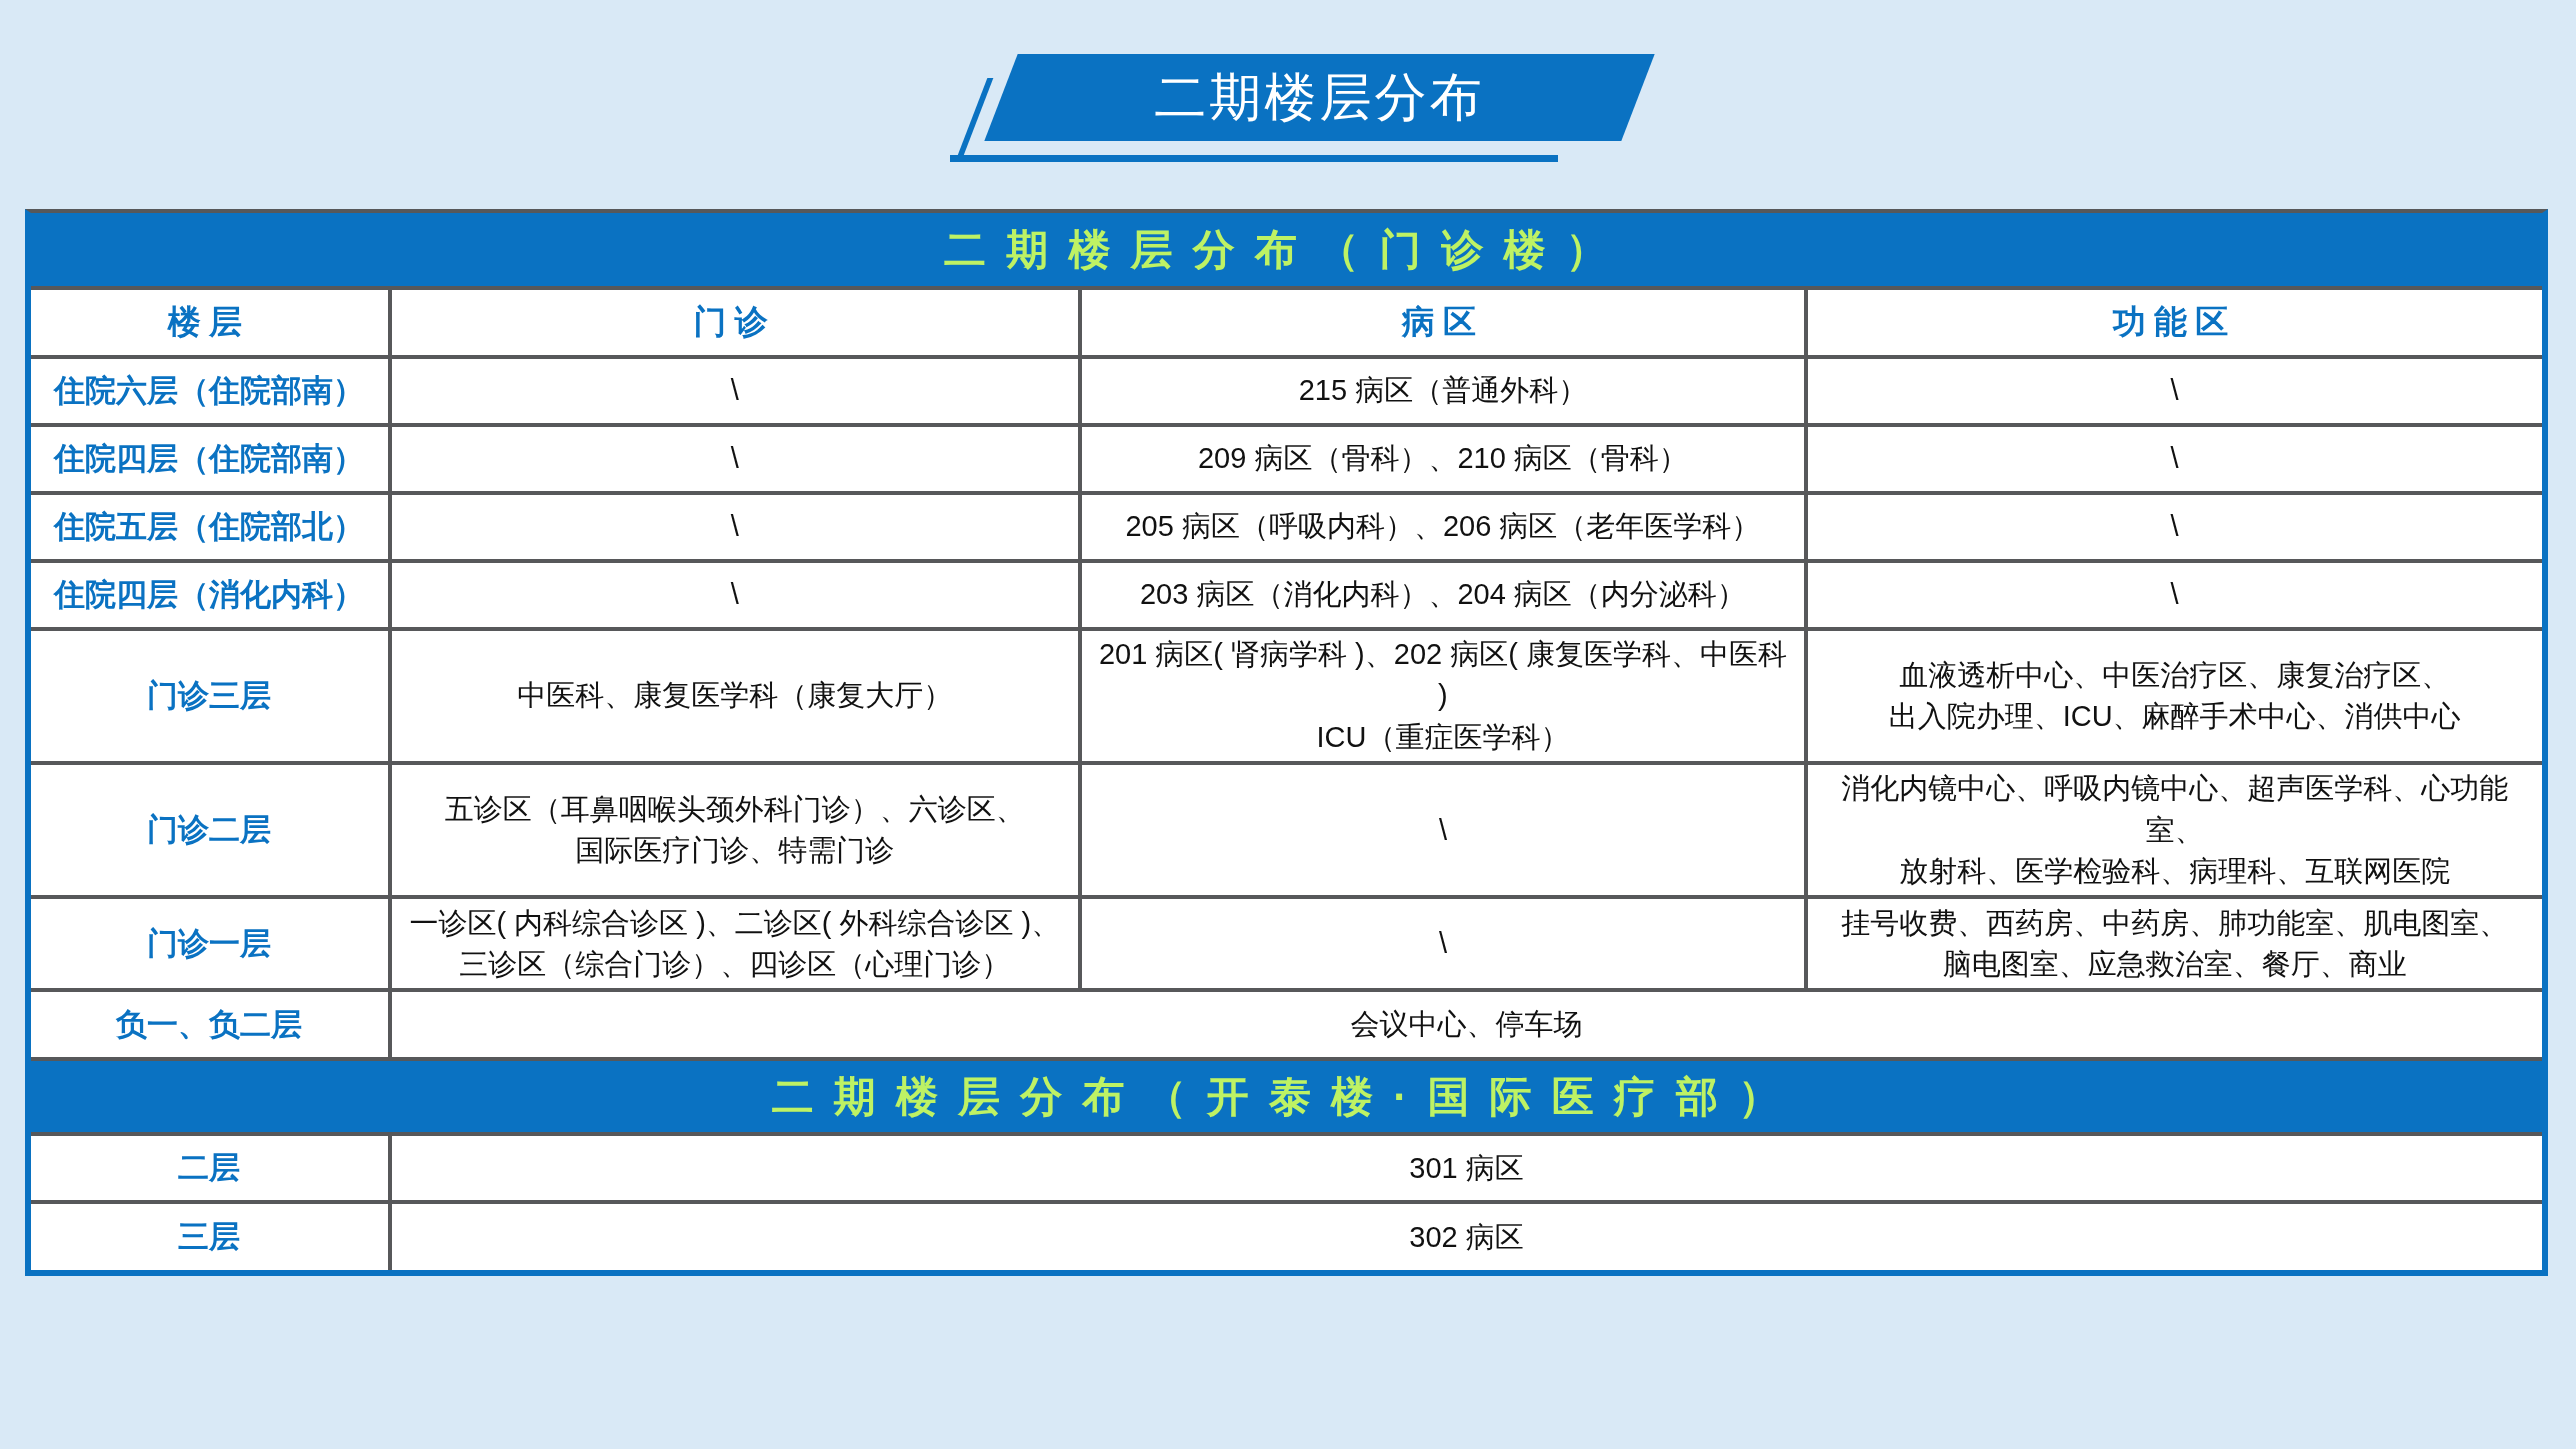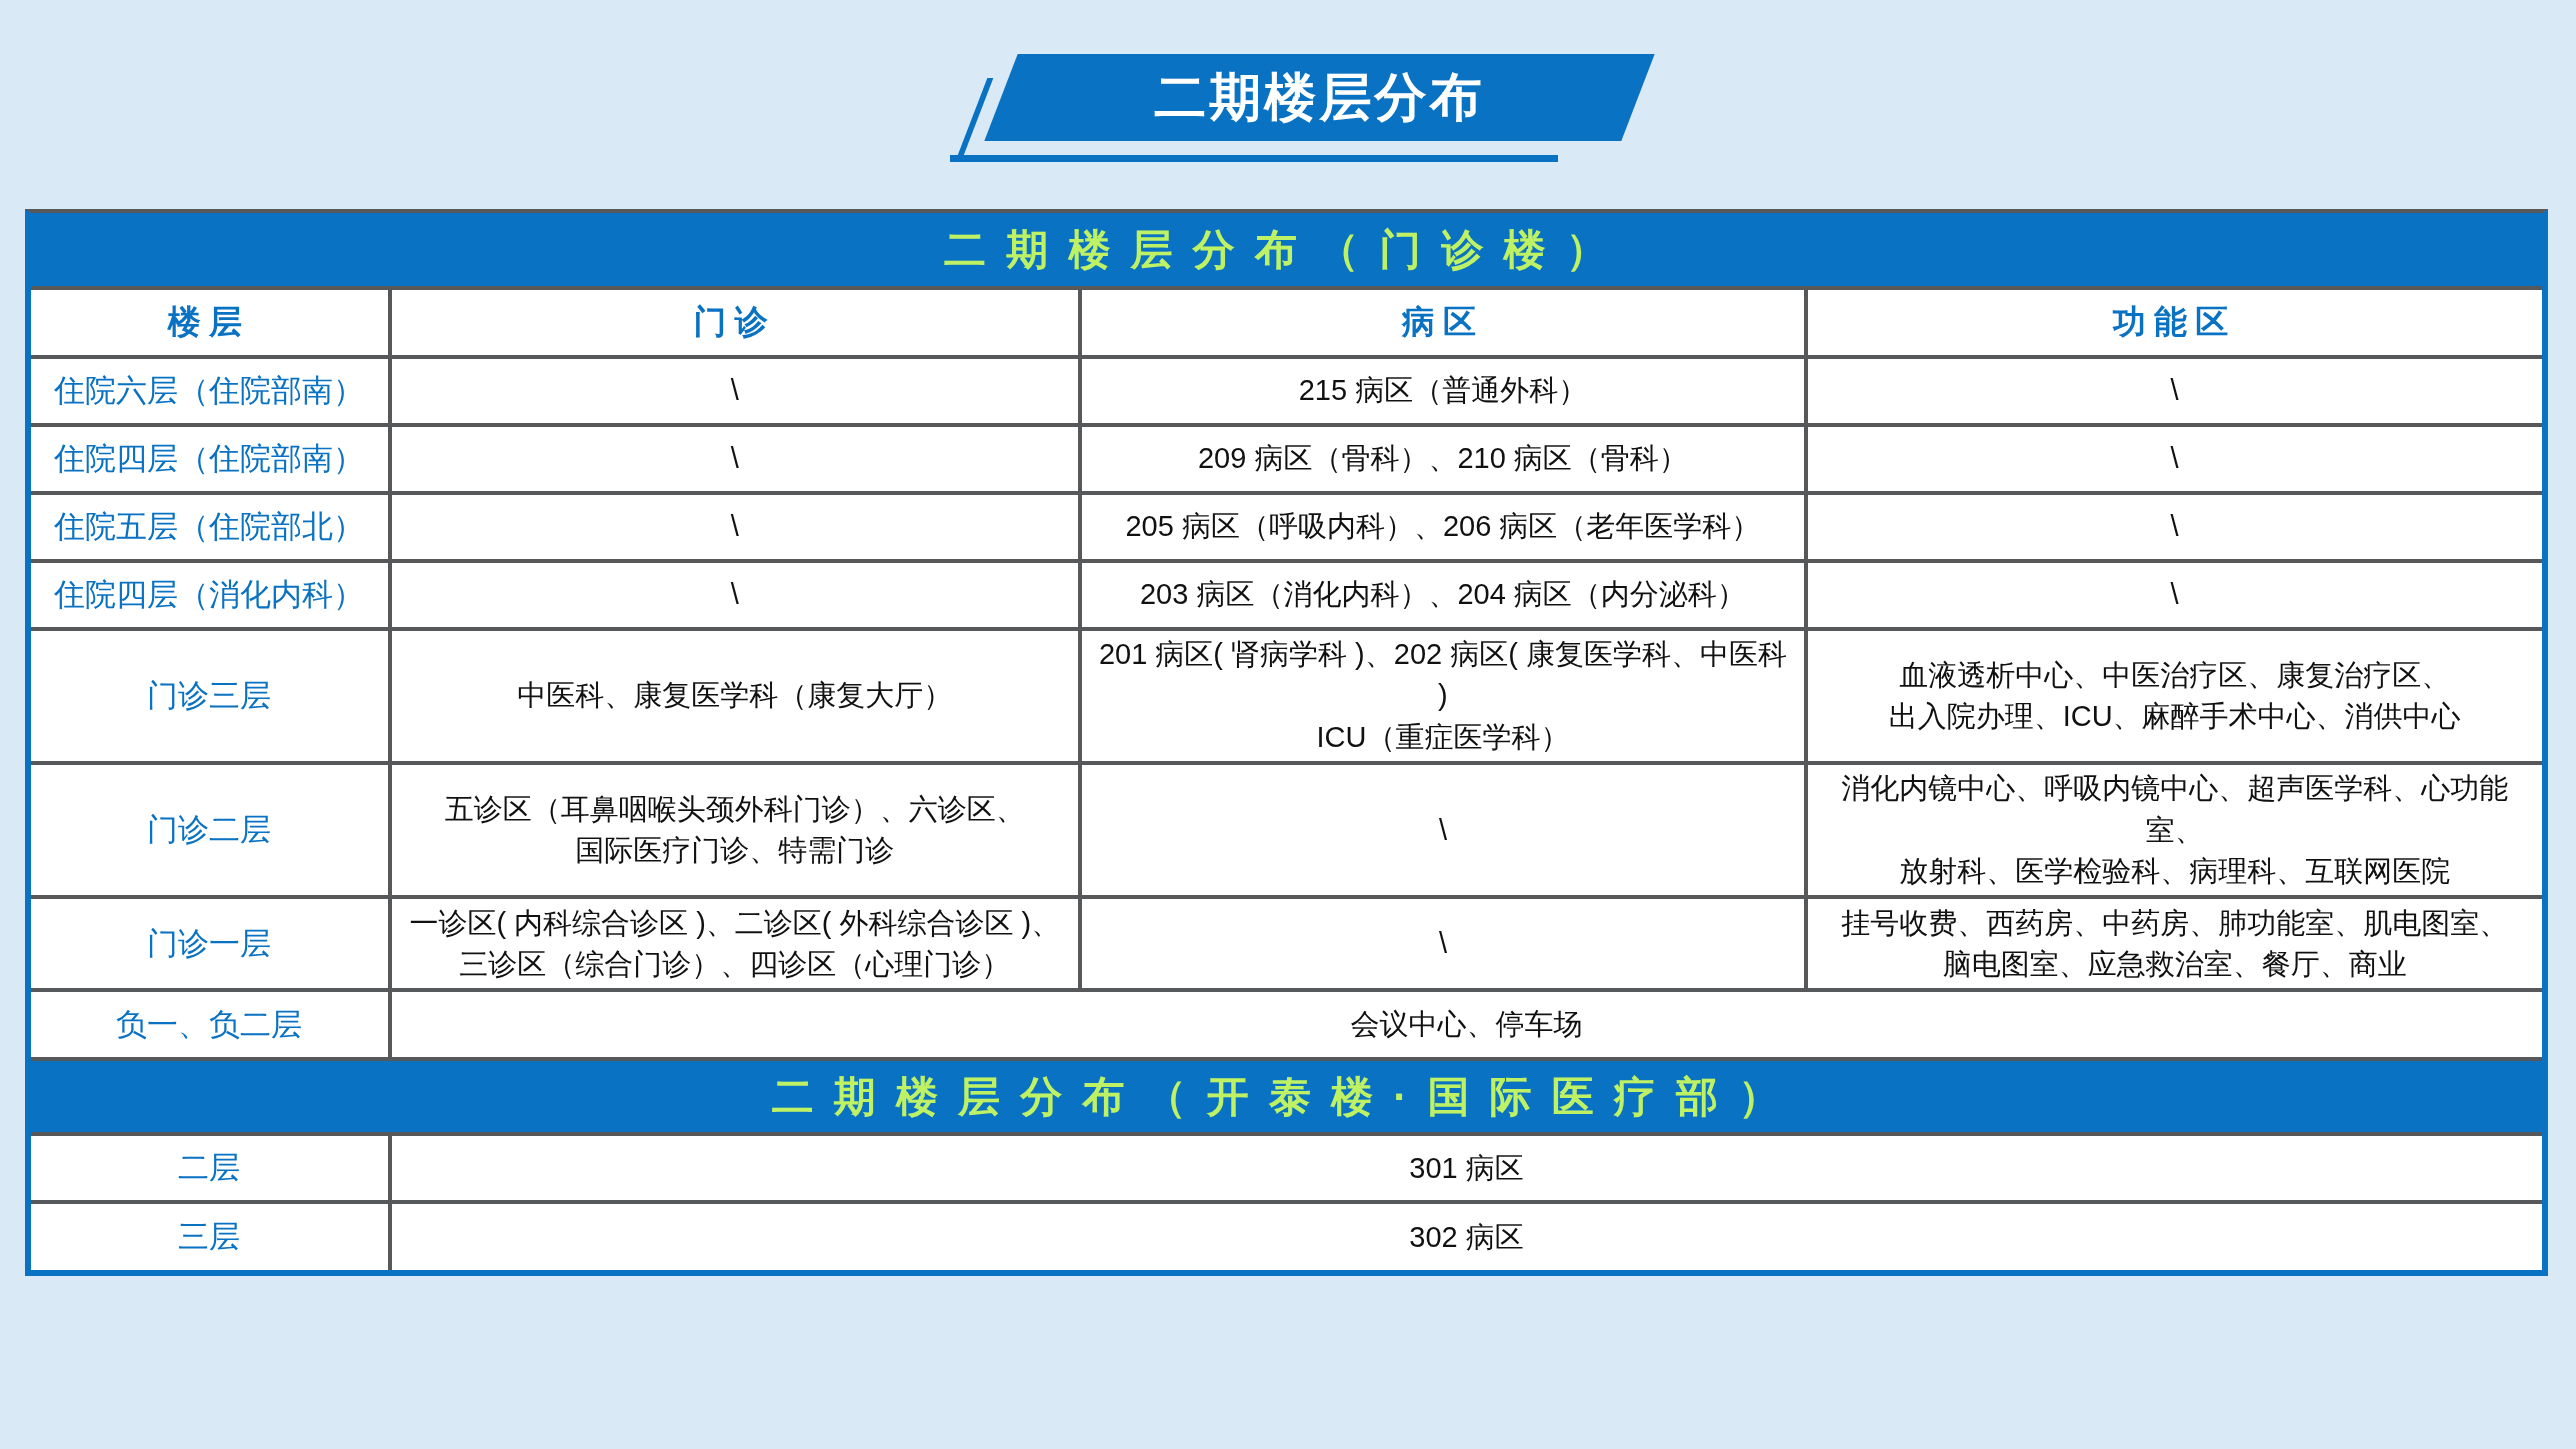--- a/index.html
+++ b/index.html
@@ -35,21 +35,21 @@
     background: #0a72c2;
   }
   .banner-text {
     position: absolute;
     left: 1001px; top: 54px;
     width: 637px; height: 87px;
     line-height: 87px;
     text-align: center;
     color: #ffffff;
     font-size: 52px;
-    font-weight: bold;
+    font-weight: normal;
     letter-spacing: 0.06em;
   }
 
   
   .tablewrap {
     position: absolute;
     left: 24.5px; top: 209px;
     width: 2511px;
     border-top: 4.9px solid #57585a;
     border-left: 6.5px solid #0a72c2;
@@ -77,21 +77,21 @@
   td.colhead {
     color: #0a72c2;
     font-weight: bold;
     font-size: 33px;
     letter-spacing: 0.25em;
     padding-left: 0.25em;
     height: 69px;
   }
   td.floor {
     color: #0a72c2;
-    font-weight: normal;
+    font-weight: bold;
     font-size: 31px;
   }
   td.data {
     color: #111111;
     font-size: 29px;
     line-height: 1.42;
     white-space: pre-line;
   }
   tr.h88  td { height: 68px; }
   tr.h117 td { height: 91px; }

